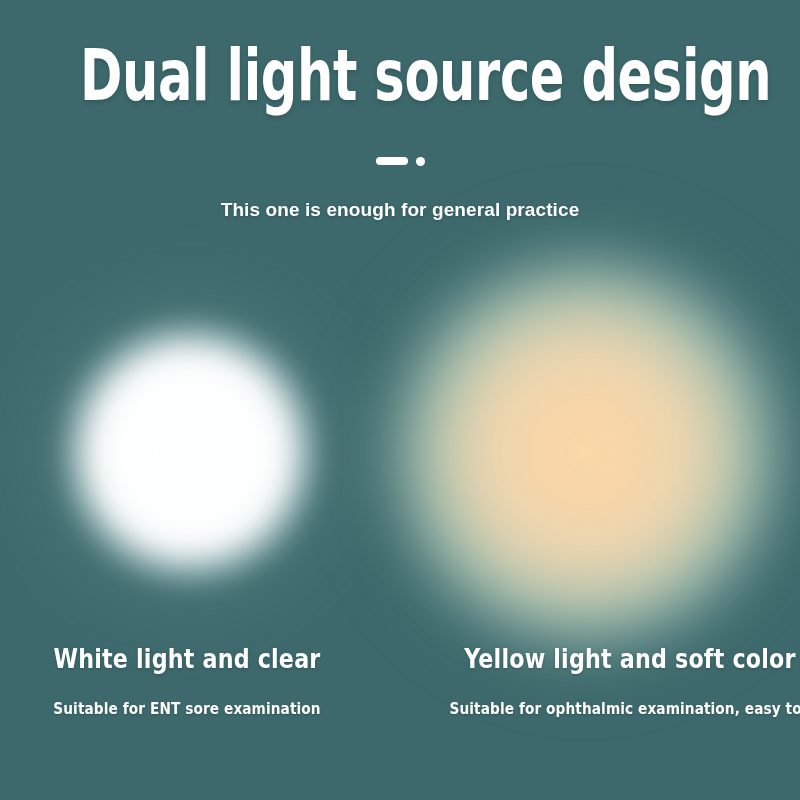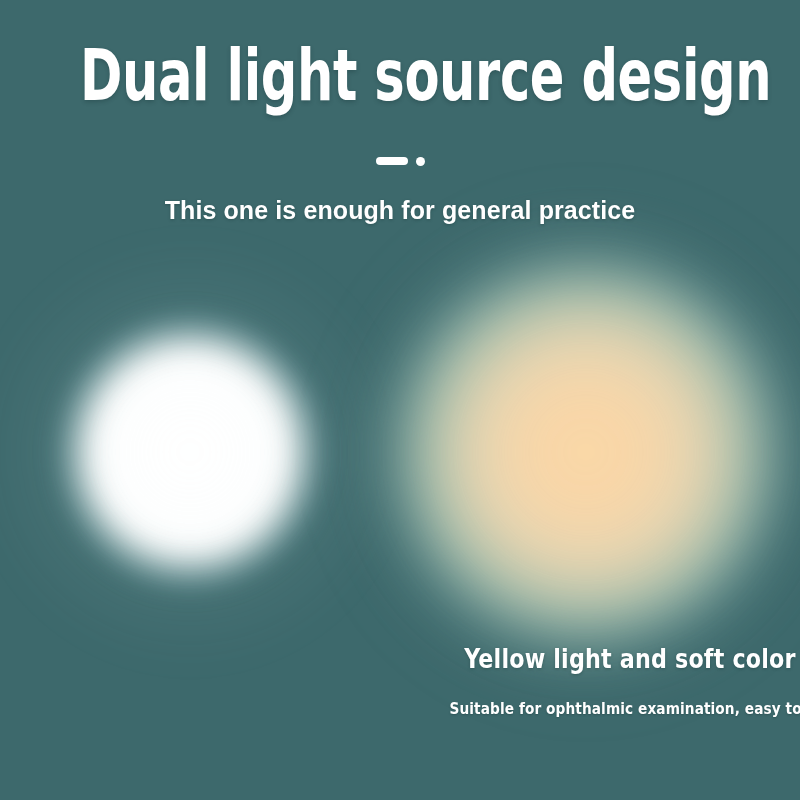--- a/index.html
+++ b/index.html
@@ -173,21 +173,21 @@
   }
 
   
   .subtitle {
     position: absolute;
     left: 0;
     right: 0;
     top: 194px;
     text-align: center;
     color: #ffffff;
-    font-size: 25px;
+    font-size: 19px;
     line-height: 32px;
     font-weight: bold;
     letter-spacing: 0.1px;
     text-shadow: 0 1px 3px rgba(20,48,50,0.35);
     white-space: nowrap;
   }
 
   
   .caption {
     position: absolute;
@@ -235,19 +235,23 @@
 
   <div class="title">Dual light source design</div>
 
   <div class="divider">
     <span class="bar"></span>
     <span class="dot"></span>
   </div>
 
   <div class="subtitle">This one is enough for general practice</div>
 
+  <div class="caption left">
+    <div class="headline">White light and clear</div>
+    <div class="sub">Suitable for ENT sore examination</div>
+  </div>
 
   <div class="caption right">
     <div class="headline">Yellow light and soft color</div>
     <div class="sub">Suitable for ophthalmic examination, easy to carry</div>
   </div>
 
 </div>
 
 </body></html>

